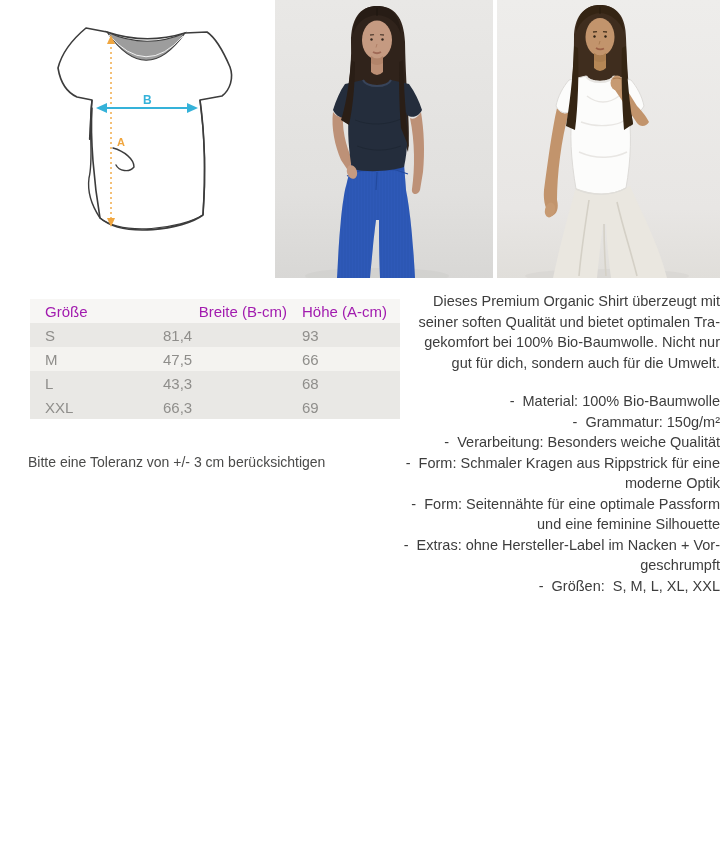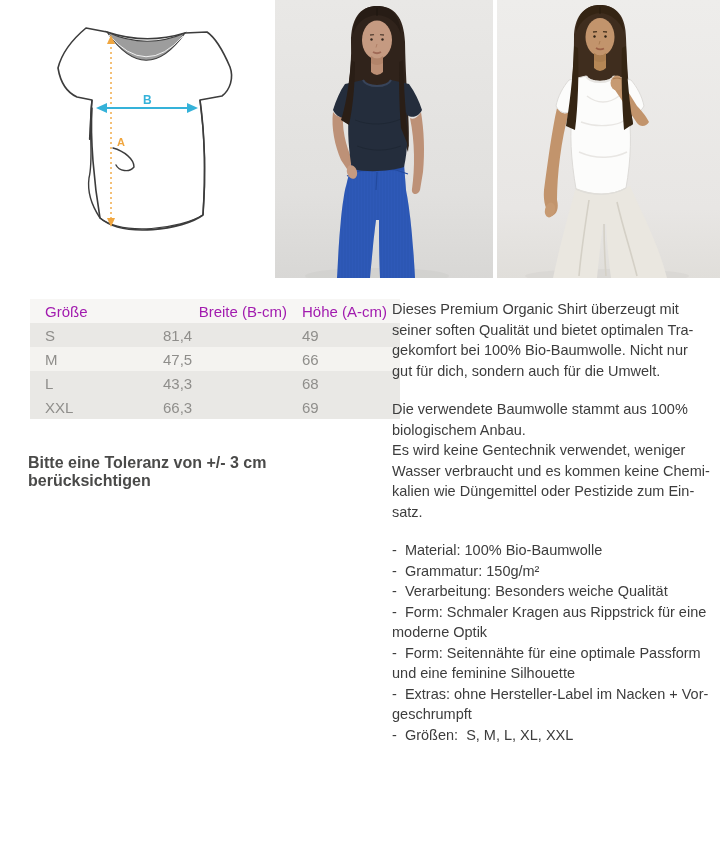--- a/index.html
+++ b/index.html
@@ -25,28 +25,28 @@
     white-space:nowrap;overflow:hidden;
   }
   .size-table .c1{width:103px;}
   .size-table .c2{width:124px;text-align:right;}
   .size-table .c3{width:98px;margin-top:16px;}
   .size-table tr.hdr{background:#f7f6f4;color:#a21caf;}
   .size-table tr.odd{background:#e9e8e5;}
   .size-table tr.even{background:#f4f3f0;}
   .tolerance{
     position:absolute;left:28px;top:454px;width:345px;
-    font-size:16px;color:#4a4a49;font-weight:bold;
+    font-size:14px;color:#4a4a49;
   }
   
   .descr{
     position:absolute;left:392px;top:291px;width:328px;
     font-size:14.5px;line-height:20.5px;color:#3d3d3d;
   }
-  .descr p{margin:8px 0 18px 0;white-space:pre;}
+  .descr p{margin:0 0 18px 0;white-space:pre;text-align:right;}
   .descr p:last-child{margin-bottom:0;}
 </style>
 </head>
 <body>
 
 <div class="diagram">
   <svg width="240" height="248" viewBox="0 0 240 248">
 
     <path d="M99,24 L78,20 C66,30 54,44 50,60 C52,72 58,84 69,89 L84,92
              C82,120 80,160 84,100 C82,130 86,175 92,210
@@ -182,21 +182,21 @@
 <table class="size-table">
   <tbody>
     <tr class="hdr">
       <th class="c1">Größe</th>
       <th class="c2">Breite (B-cm)</th>
       <th class="c3">Höhe (A-cm)</th>
     </tr>
     <tr class="odd">
       <td>S</td>
       <td>81,4</td>
-      <td>49</td>
+      <td>93</td>
     </tr>
     <tr class="even">
       <td>M</td>
       <td>47,5</td>
       <td>66</td>
     </tr>
     <tr class="odd">
       <td>L</td>
       <td>43,3</td>
       <td>68</td>
@@ -209,26 +209,20 @@
   </tbody>
 </table>
 
 <div class="tolerance">Bitte eine Toleranz von +/- 3 cm berücksichtigen</div>
 
 <div class="descr">
   <p>Dieses Premium Organic Shirt überzeugt mit
 seiner soften Qualität und bietet optimalen Tra-
 gekomfort bei 100% Bio-Baumwolle. Nicht nur
 gut für dich, sondern auch für die Umwelt.</p>
-  <p>Die verwendete Baumwolle stammt aus 100%
-biologischem Anbau.
-Es wird keine Gentechnik verwendet, weniger
-Wasser verbraucht und es kommen keine Chemi-
-kalien wie Düngemittel oder Pestizide zum Ein-
-satz.</p>
   <p>-  Material: 100% Bio-Baumwolle
 -  Grammatur: 150g/m²
 -  Verarbeitung: Besonders weiche Qualität
 -  Form: Schmaler Kragen aus Rippstrick für eine
 moderne Optik
 -  Form: Seitennähte für eine optimale Passform
 und eine feminine Silhouette
 -  Extras: ohne Hersteller-Label im Nacken + Vor-
 geschrumpft
 -  Größen:  S, M, L, XL, XXL</p>

